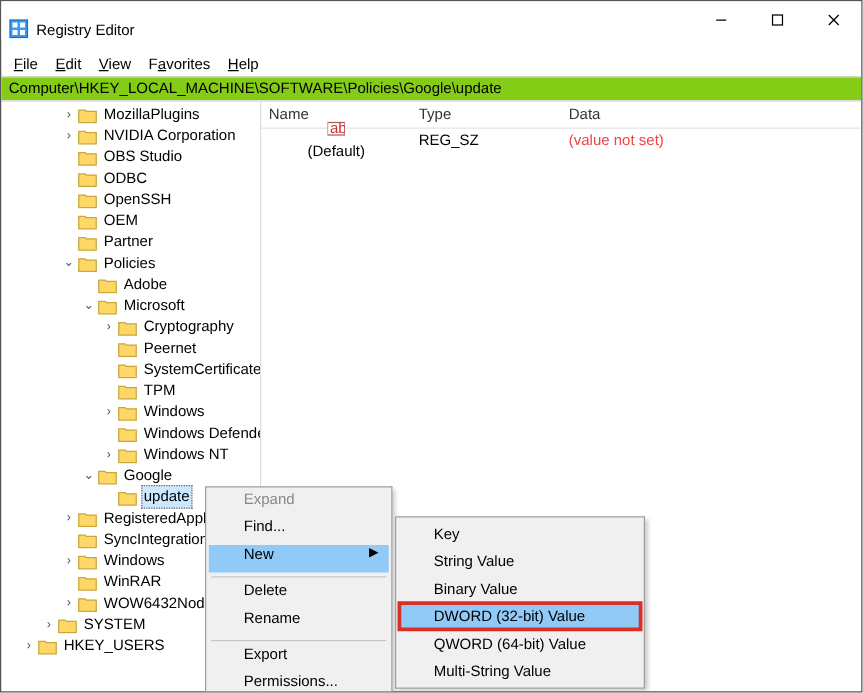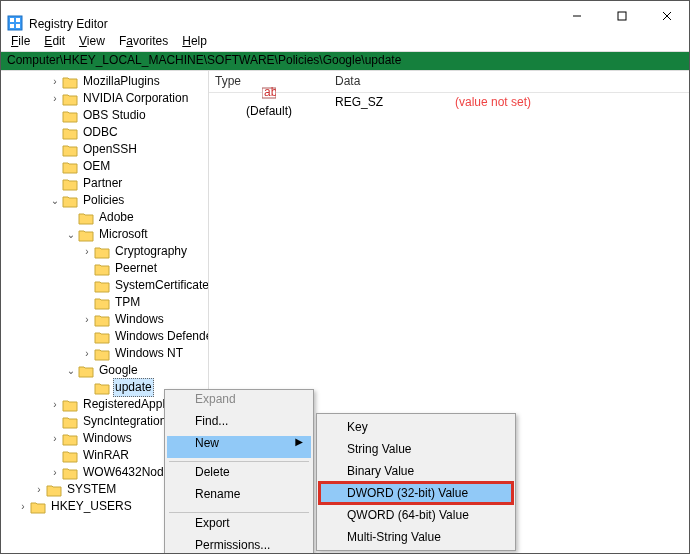--- a/index.html
+++ b/index.html
@@ -5,25 +5,25 @@
 * { margin: 0; padding: 0; box-sizing: border-box; font-family: "Segoe UI", Tahoma, sans-serif; font-size: 12px; }
 body { background: #fff; width: 690px; height: 554px; overflow: hidden; border: 1px solid #555; position: relative; }
 
 .titlebar { height: 30px; display: flex; align-items: flex-end; padding: 0 0 0 6px; background: #fff; }
 .titlebar .app-icon { width: 16px; height: 16px; margin-right: 6px; }
 .titlebar .title { flex: 1; }
 .titlebar .win-btns { display: flex; }
 .titlebar .win-btn { width: 45px; height: 30px; display: flex; align-items: center; justify-content: center; }
 .titlebar .win-btn svg { width: 10px; height: 10px; }
 
-.menubar { height: 20px; display: flex; align-items: center; padding: 0 4px; gap: 2px; }
+.menubar { height: 20px; display: flex; align-items: center; padding: 0 4px; gap: 2px; margin-top: 10px; }
 .menubar .mitem { padding: 2px 6px; }
 .menubar .mitem .ul { text-decoration: underline; }
 
-.addrbar { height: 20px; padding: 1px 6px; border-top: 1px solid #ddd; border-bottom: 1px solid #ddd; background: #15803d; }
+.addrbar { height: 20px; padding: 1px 6px; border-top: 1px solid #ddd; border-bottom: 1px solid #ddd; background: #84cc16; }
 
 .content { display: flex; height: calc(554px - 30px - 20px - 20px - 2px); }
 
 .tree { width: 208px; border-right: 1px solid #ddd; overflow: hidden; padding-top: 2px; }
 .tree-row { display: flex; align-items: center; height: 17px; line-height: 17px; white-space: nowrap; }
 .tree-row .ind { flex-shrink: 0; }
 .tree-row .exp { width: 12px; font-size: 10px; color: #555; text-align: center; flex-shrink: 0; }
 .tree-row .folder { width: 16px; height: 14px; margin: 0 3px 0 1px; flex-shrink: 0; }
 .tree-row .lbl { padding: 0 2px; }
 .tree-row.sel .lbl { background: #cce8ff; border: 1px dotted #666; padding: 0 1px; }
@@ -360,20 +360,21 @@
         <span class="folder">
           <svg viewBox="0 0 16 14">
             <path d="M1 3 h5 l1 1 h8 v9 h-14 z" fill="#ffd766" stroke="#c9a83a"></path>
           </svg>
         </span>
         <span class="lbl">HKEY_USERS</span>
       </div>
     </div>
   <div class="list">
     <div class="list-header">
+      <div class="col name">Name</div>
       <div class="col type">Type</div>
       <div class="col data">Data</div>
     </div>
     <div class="list-row">
       <div class="cell name">
         <span class="reg-val-icon">
           <svg viewBox="0 0 14 14">
               <rect x="0" y="2" width="14" height="10" fill="#fff" stroke="#b05a5a"></rect>
               <text x="2" y="10" font-size="7" fill="#c33">ab</text>
             </svg>

